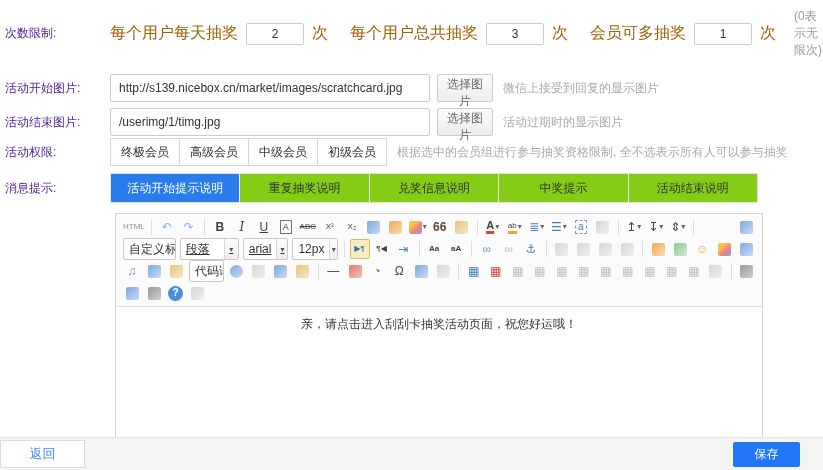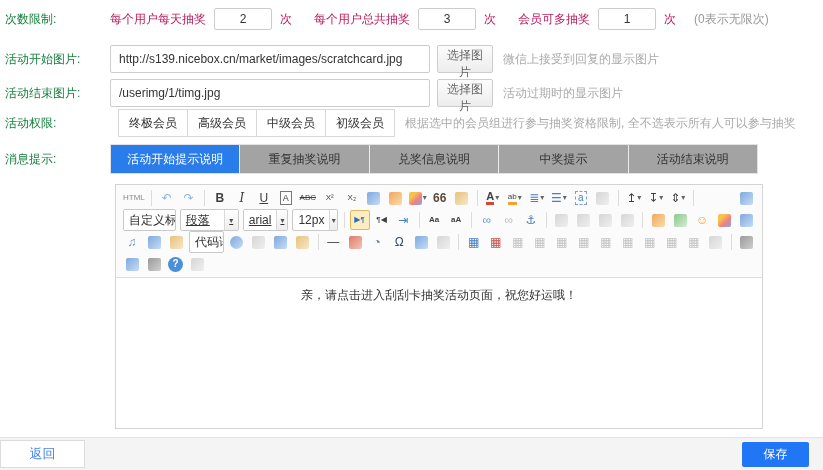--- a/index.html
+++ b/index.html
@@ -2,31 +2,31 @@
 <html style="--accent: #2b7ceb; --save: #2176f5; --back: #4a86e8;"><head>
 <meta charset="utf-8">
 <style>
   :root{ --accent:#2b7ceb; --save:#2176f5; --back:#4a86e8; }
   *{box-sizing:border-box;}
   html,body{margin:0;padding:0;background:#fff;}
   body{font-family:"Liberation Sans","DejaVu Sans",sans-serif;font-size:12px;color:#333;}
   .page{position:relative;width:823px;height:470px;background:#fff;overflow:hidden;}
   .formarea{padding:8px 0 0 5px;}
   .frow{display:flex;align-items:center;}
-  .flabel{width:105px;flex-shrink:0;font-size:12px;color:#15803d;}
-  .ftext{font-size:12px;color:#be185d;white-space:nowrap;} .gap{margin-left:22px;}
+  .flabel{width:105px;flex-shrink:0;font-size:12px;color:#4c1d95;}
+  .ftext{font-size:16px;color:#a16207;white-space:nowrap;} .gap{margin-left:22px;}
   .num{width:58px;height:22px;border:1px solid #ccc;border-radius:2px;text-align:center;font-size:12px;color:#333;font-family:inherit;margin:0 8px;}
   .url{width:320px;height:28px;border:1px solid #ccc;border-radius:2px;padding:0 8px;font-size:12px;color:#333;font-family:inherit;}
   .pickbtn{width:56px;height:28px;margin-left:7px;border:1px solid #ccc;border-radius:2px;background:linear-gradient(#fcfcfc,#ededed);font-size:12px;font-weight:normal;color:#666;font-family:inherit;cursor:pointer;}
   .hint{margin-left:10px;font-size:12px;color:#aaa;white-space:nowrap;}
   .note{margin-left:18px;font-size:12px;color:#999;}
   .grp{display:flex;}
   .grp-btn{min-width:62px;height:28px;padding:0 10px;display:flex;align-items:center;justify-content:center;border:1px solid #d8d8d8;background:#fff;font-size:12px;color:#333;margin-left:-1px;cursor:pointer;}
-  .grp-btn:first-child{margin-left:8px;}
-  .tabbar{display:flex;width:648px;height:30px;border:1px solid #e2e2e2;background:#a3a3a3;}
+  .grp-btn:first-child{margin-left:0;}
+  .tabbar{display:flex;width:648px;height:30px;border:1px solid #e2e2e2;background:#84cc16;}
   .tab{flex:1;display:flex;align-items:center;justify-content:center;font-size:12px;color:#333;cursor:pointer;}
   .tab + .tab{border-left:1px solid #ececec;}
   .tab.active{background:var(--accent);color:#fff;}
   
   .editor{width:648px;margin-left:110px;margin-top:10px;border:1px solid #d4d4d4;background:#fff;}
   .toolbar{background:#fbfbfb;border-bottom:1px solid #dedede;padding:2px 2px;}
   .trow{display:flex;align-items:center;padding:1px 3px;height:22px;}
   .tbtn{display:inline-flex;align-items:center;justify-content:center;min-width:20px;height:20px;margin:0 1px;border:1px solid transparent;border-radius:2px;font-size:12px;color:#3f3f3f;cursor:pointer;line-height:1;}
   .tbtn .g{display:inline-block;}
   .tbtn.b{font-weight:bold;}
@@ -52,21 +52,21 @@
   .sw-multi{background:linear-gradient(135deg,#f6c14d 30%,#ef8181 60%,#7fa8e8);}
   .sw-green{background:linear-gradient(135deg,#8cc98c,#d2ecd2);}
   .sw-red{background:linear-gradient(135deg,#e07a6a,#f3c4ba);}
   .tsep{display:inline-block;width:1px;height:16px;background:#dcdcdc;margin:0 4px;}
   .tspacer{flex:1;}
   .ddl{display:inline-flex;align-items:center;height:22px;border:1px solid #c9c9c9;background:#fff;margin:0 2px;font-size:12px;color:#333;border-radius:2px;overflow:hidden;cursor:pointer;}
   .ddl .lbl{flex:1;padding:0 5px;white-space:nowrap;}
   .ddl .car{width:14px;align-self:stretch;border-left:1px solid #d9d9d9;display:flex;align-items:center;justify-content:center;font-size:8px;color:#555;background:linear-gradient(#fefefe,#ededed);}
   .edit-body{height:150px;background:#fff;padding:9px 10px;font-size:12px;color:#333;cursor:text;text-align:center;}
   
-  .footer{position:absolute;left:0;right:0;bottom:0;height:33px;background:#f4f4f4;border-top:1px solid #e3e3e3;display:flex;align-items:center;justify-content:space-between;padding-right:14px;}
+  .footer{position:absolute;left:0;right:0;bottom:0;height:33px;background:#f4f4f4;border-top:1px solid #e3e3e3;display:flex;align-items:center;justify-content:space-between;padding-right:23px;}
   .back{width:85px;height:28px;background:#fff;border:1px solid #dcdcdc;color:var(--back);font-size:13px;font-family:inherit;cursor:pointer;}
   .save{width:67px;height:25px;background:var(--save);border:none;border-radius:2px;color:#fff;font-size:12px;font-family:inherit;cursor:pointer;}
   .mb1{margin-bottom:15px;} .mb2{margin-bottom:6px;} .mb3{margin-bottom:2px;} .mb4{margin-bottom:7px;}
 </style>
 </head>
 <body>
 
 <div class="page">
   <div class="formarea">
 

